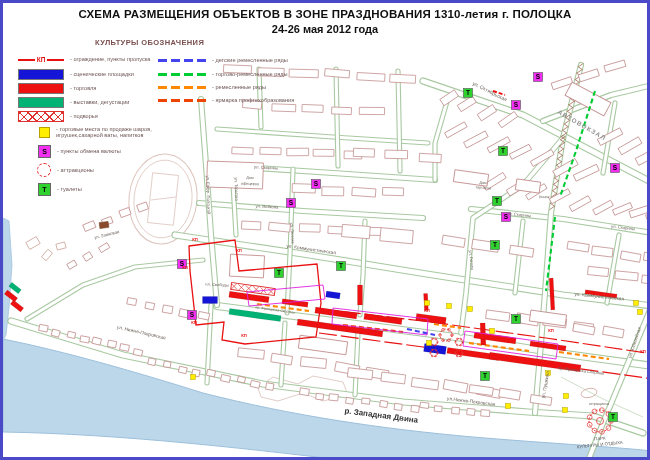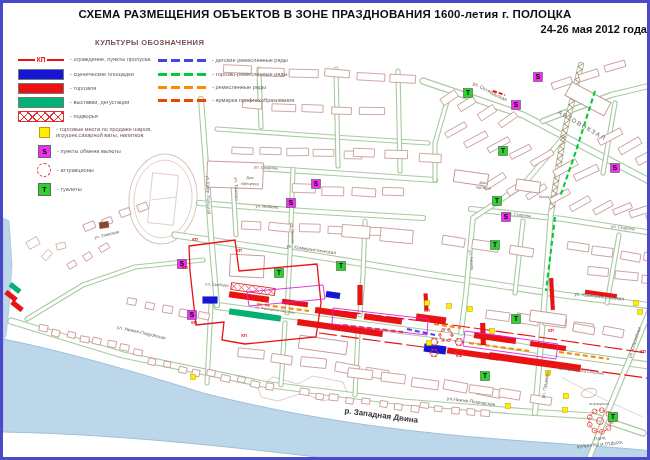--- a/index.html
+++ b/index.html
@@ -1,21 +1,21 @@
 <!DOCTYPE html>
 <html><head>
 <meta charset="utf-8">
 <style>
   html,body{margin:0;padding:0;background:#e8e8e8;}
   .page{position:relative;width:650px;height:460px;box-sizing:border-box;
     border:3px solid #4a4ac8;background:#fff;overflow:hidden;
     font-family:"Liberation Sans",sans-serif;}
   .title{position:absolute;top:5px;left:0;width:100%;text-align:center;
     font-size:11.5px;font-weight:bold;color:#101010;letter-spacing:.2px;}
-  .title2{position:absolute;top:20px;left:0;width:100%;text-align:right;
+  .title2{position:absolute;top:20px;left:0;width:100%;text-align:center;
     font-size:11px;font-weight:bold;color:#101010;}
   .lg-head{position:absolute;left:92px;top:35px;font-size:7.5px;font-weight:bold;
     color:#7a4f4f;letter-spacing:.4px;}
   .lg-row{position:absolute;display:flex;align-items:center;gap:6px;}
   .lg-label{font-size:5.6px;color:#6d5555;line-height:1.15;max-width:128px;}
   .sw-bar{width:44px;height:9px;border:1px solid #777;flex:none;}
   .sw-sq{width:9px;height:9px;flex:none;margin-left:21px;}
   .sw-letter{width:11px;height:11px;flex:none;margin-left:20px;display:flex;
     align-items:center;justify-content:center;font-size:7px;font-weight:bold;color:#000;
     border:1px solid #666;}
@@ -454,21 +454,21 @@
       <text x="480" y="181" font-size="3.8" text-anchor="middle" fill="#6b6258" font-family="&quot;Liberation Sans&quot;,sans-serif" transform="rotate(4 480 181)">Дом</text>
       <text x="480" y="186" font-size="3.8" text-anchor="middle" fill="#6b6258" font-family="&quot;Liberation Sans&quot;,sans-serif" transform="rotate(4 480 186)">торговли</text>
       <text x="541" y="195" font-size="3.8" text-anchor="middle" fill="#6b6258" font-family="&quot;Liberation Sans&quot;,sans-serif" transform="rotate(4 541 195)">рынок</text>
       <text x="214" y="283" font-size="4" text-anchor="middle" fill="#6b6258" font-family="&quot;Liberation Sans&quot;,sans-serif" transform="rotate(3 214 283)">пл. Свободы</text>
       <text x="596" y="402" font-size="3.4" text-anchor="middle" fill="#6b6258" font-family="&quot;Liberation Sans&quot;,sans-serif">аттракционы</text>
       <text x="597" y="437" font-size="4.3" text-anchor="middle" fill="#555" font-family="&quot;Liberation Sans&quot;,sans-serif" transform="rotate(-6 597 437)">ПАРК</text>
       <text x="597" y="443" font-size="4.3" text-anchor="middle" fill="#555" font-family="&quot;Liberation Sans&quot;,sans-serif" transform="rotate(-6 597 443)">КУЛЬТУРЫ И ОТДЫХА</text>
       <text x="378" y="415" font-size="8" text-anchor="middle" fill="#333" font-family="&quot;Liberation Sans&quot;,sans-serif" transform="rotate(7.5 378 415)" font-weight="bold">р. Западная Двина</text>
     </svg>
 
-  <div class="title">СХЕМА РАЗМЕЩЕНИЯ ОБЪЕКТОВ В ЗОНЕ ПРАЗДНОВАНИЯ 1600-летия г. ПОЛОЦКА</div>
+  <div class="title">СХЕМА РАЗМЕЩЕНИЯ ОБЪЕКТОВ В ЗОНЕ ПРАЗДНОВАНИЯ 1310-летия г. ПОЛОЦКА</div>
   <div class="title2">24-26 мая 2012 года</div>
 
   <div class="lg-head">КУЛЬТУРЫ ОБОЗНАЧЕНИЯ</div>
 
   <div class="lg-row" style="left:15px;top:53px">
     <span class="kp-line">
       <span class="kp-seg" style="background: rgb(232, 18, 18);"></span>
       <span class="kp-txt" style="color: rgb(232, 18, 18);">КП</span>
       <span class="kp-seg" style="background: rgb(232, 18, 18);"></span>
     </span>

